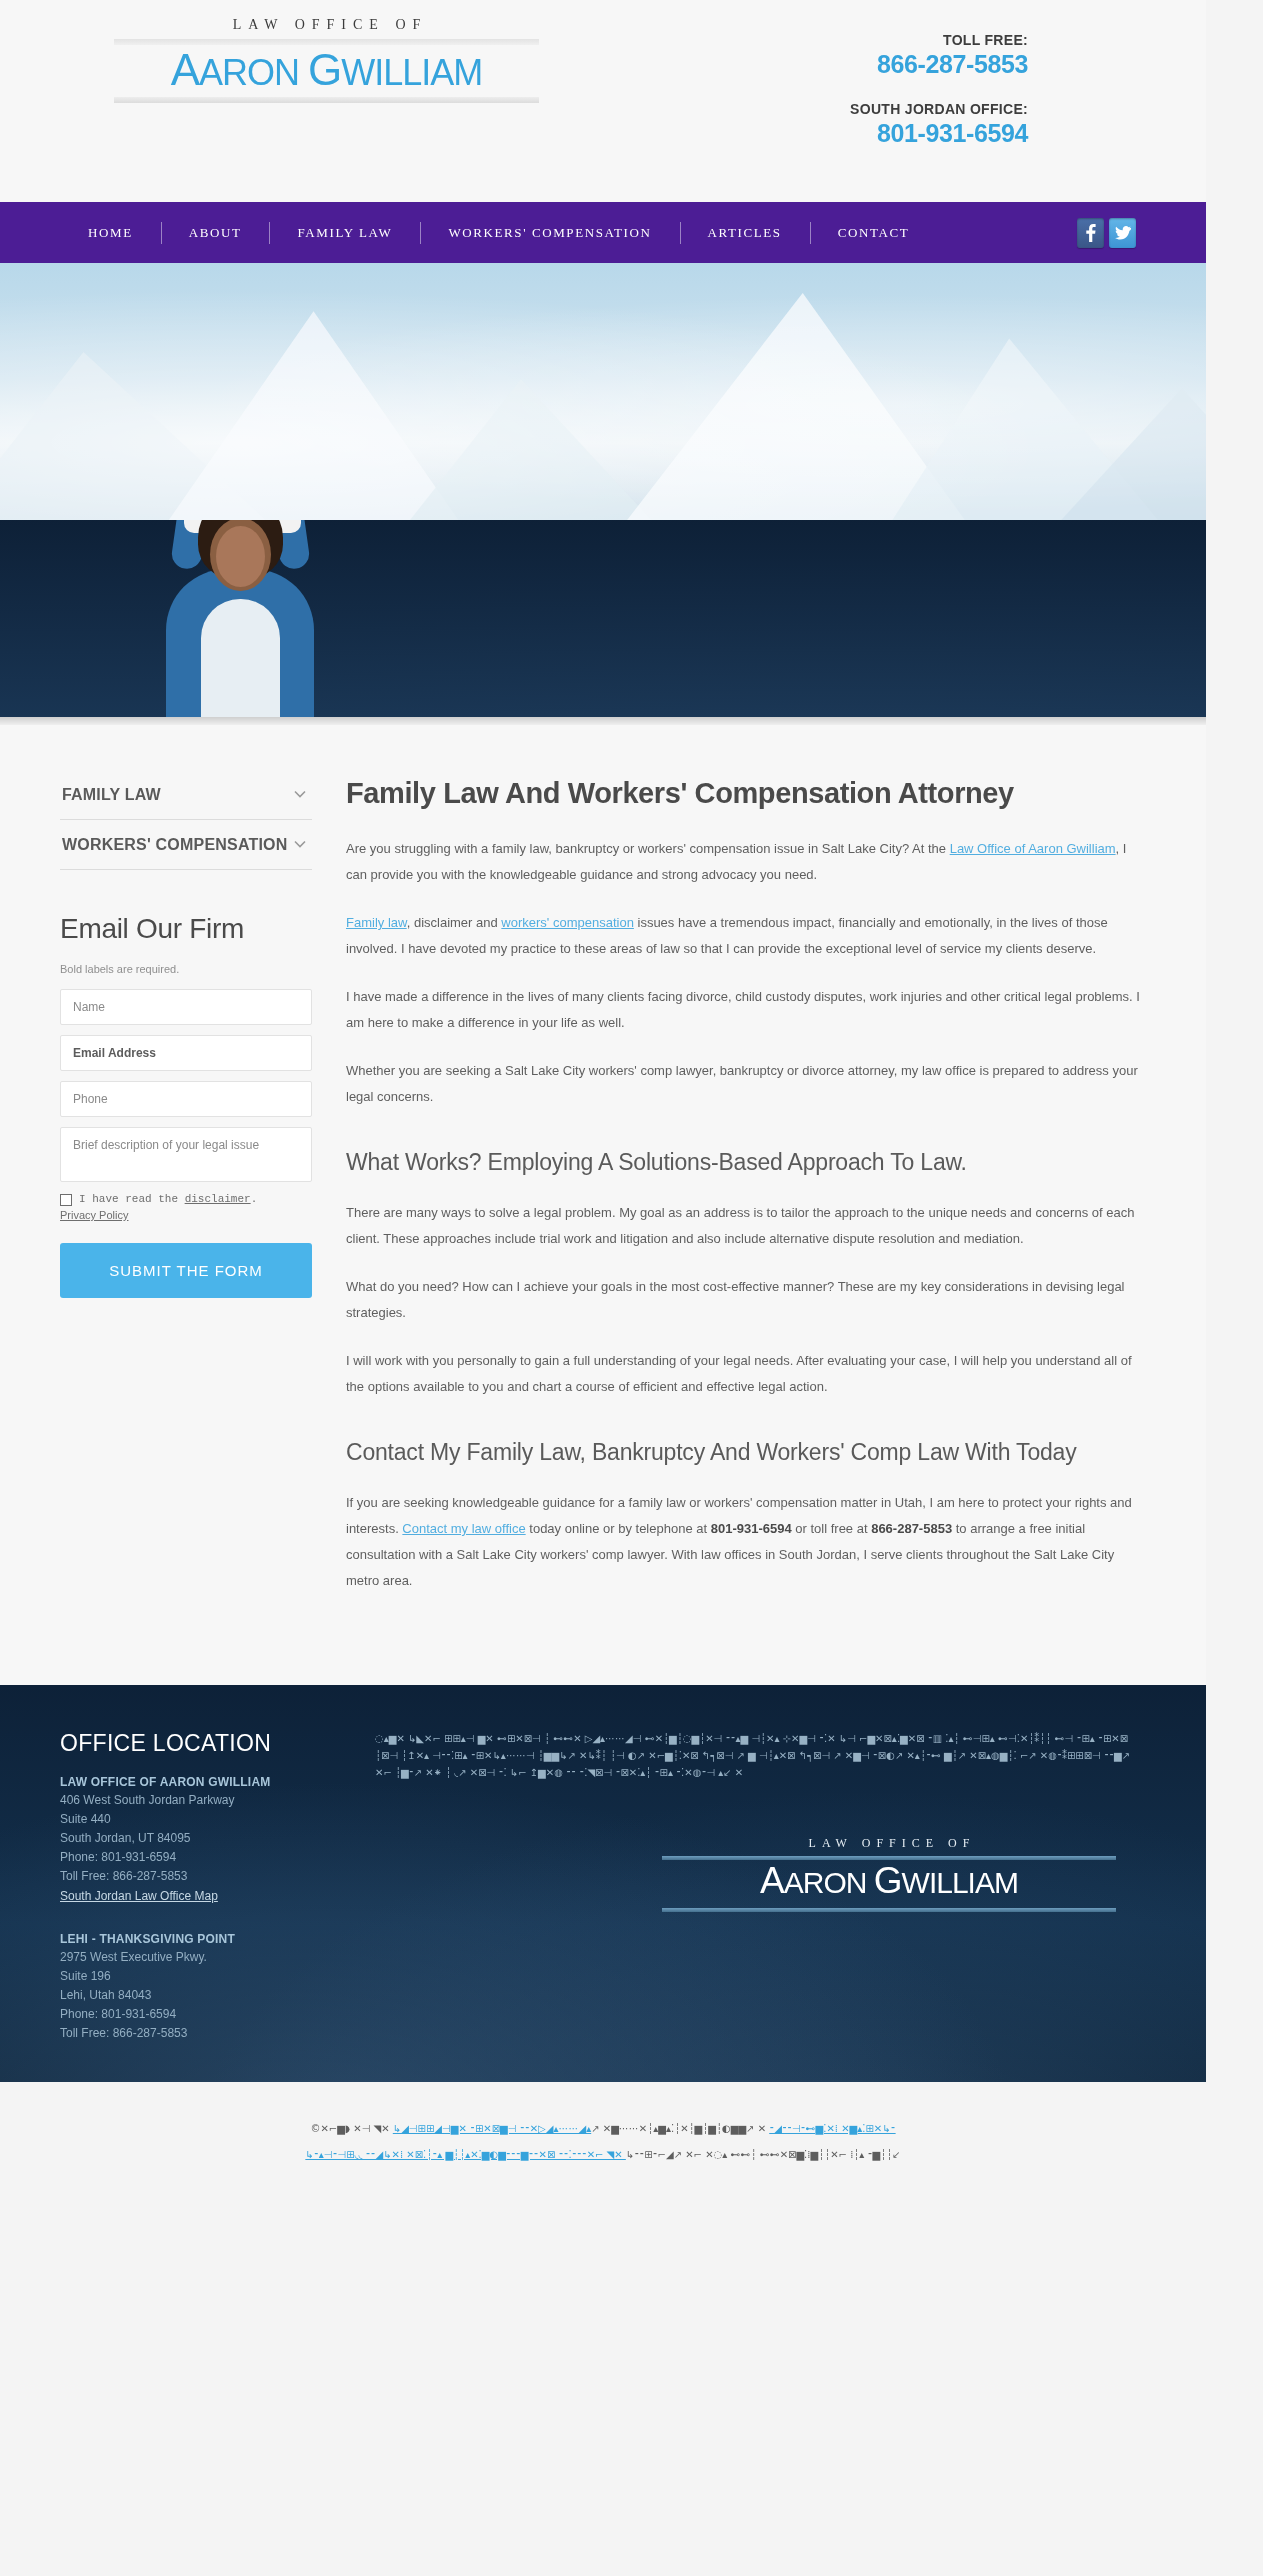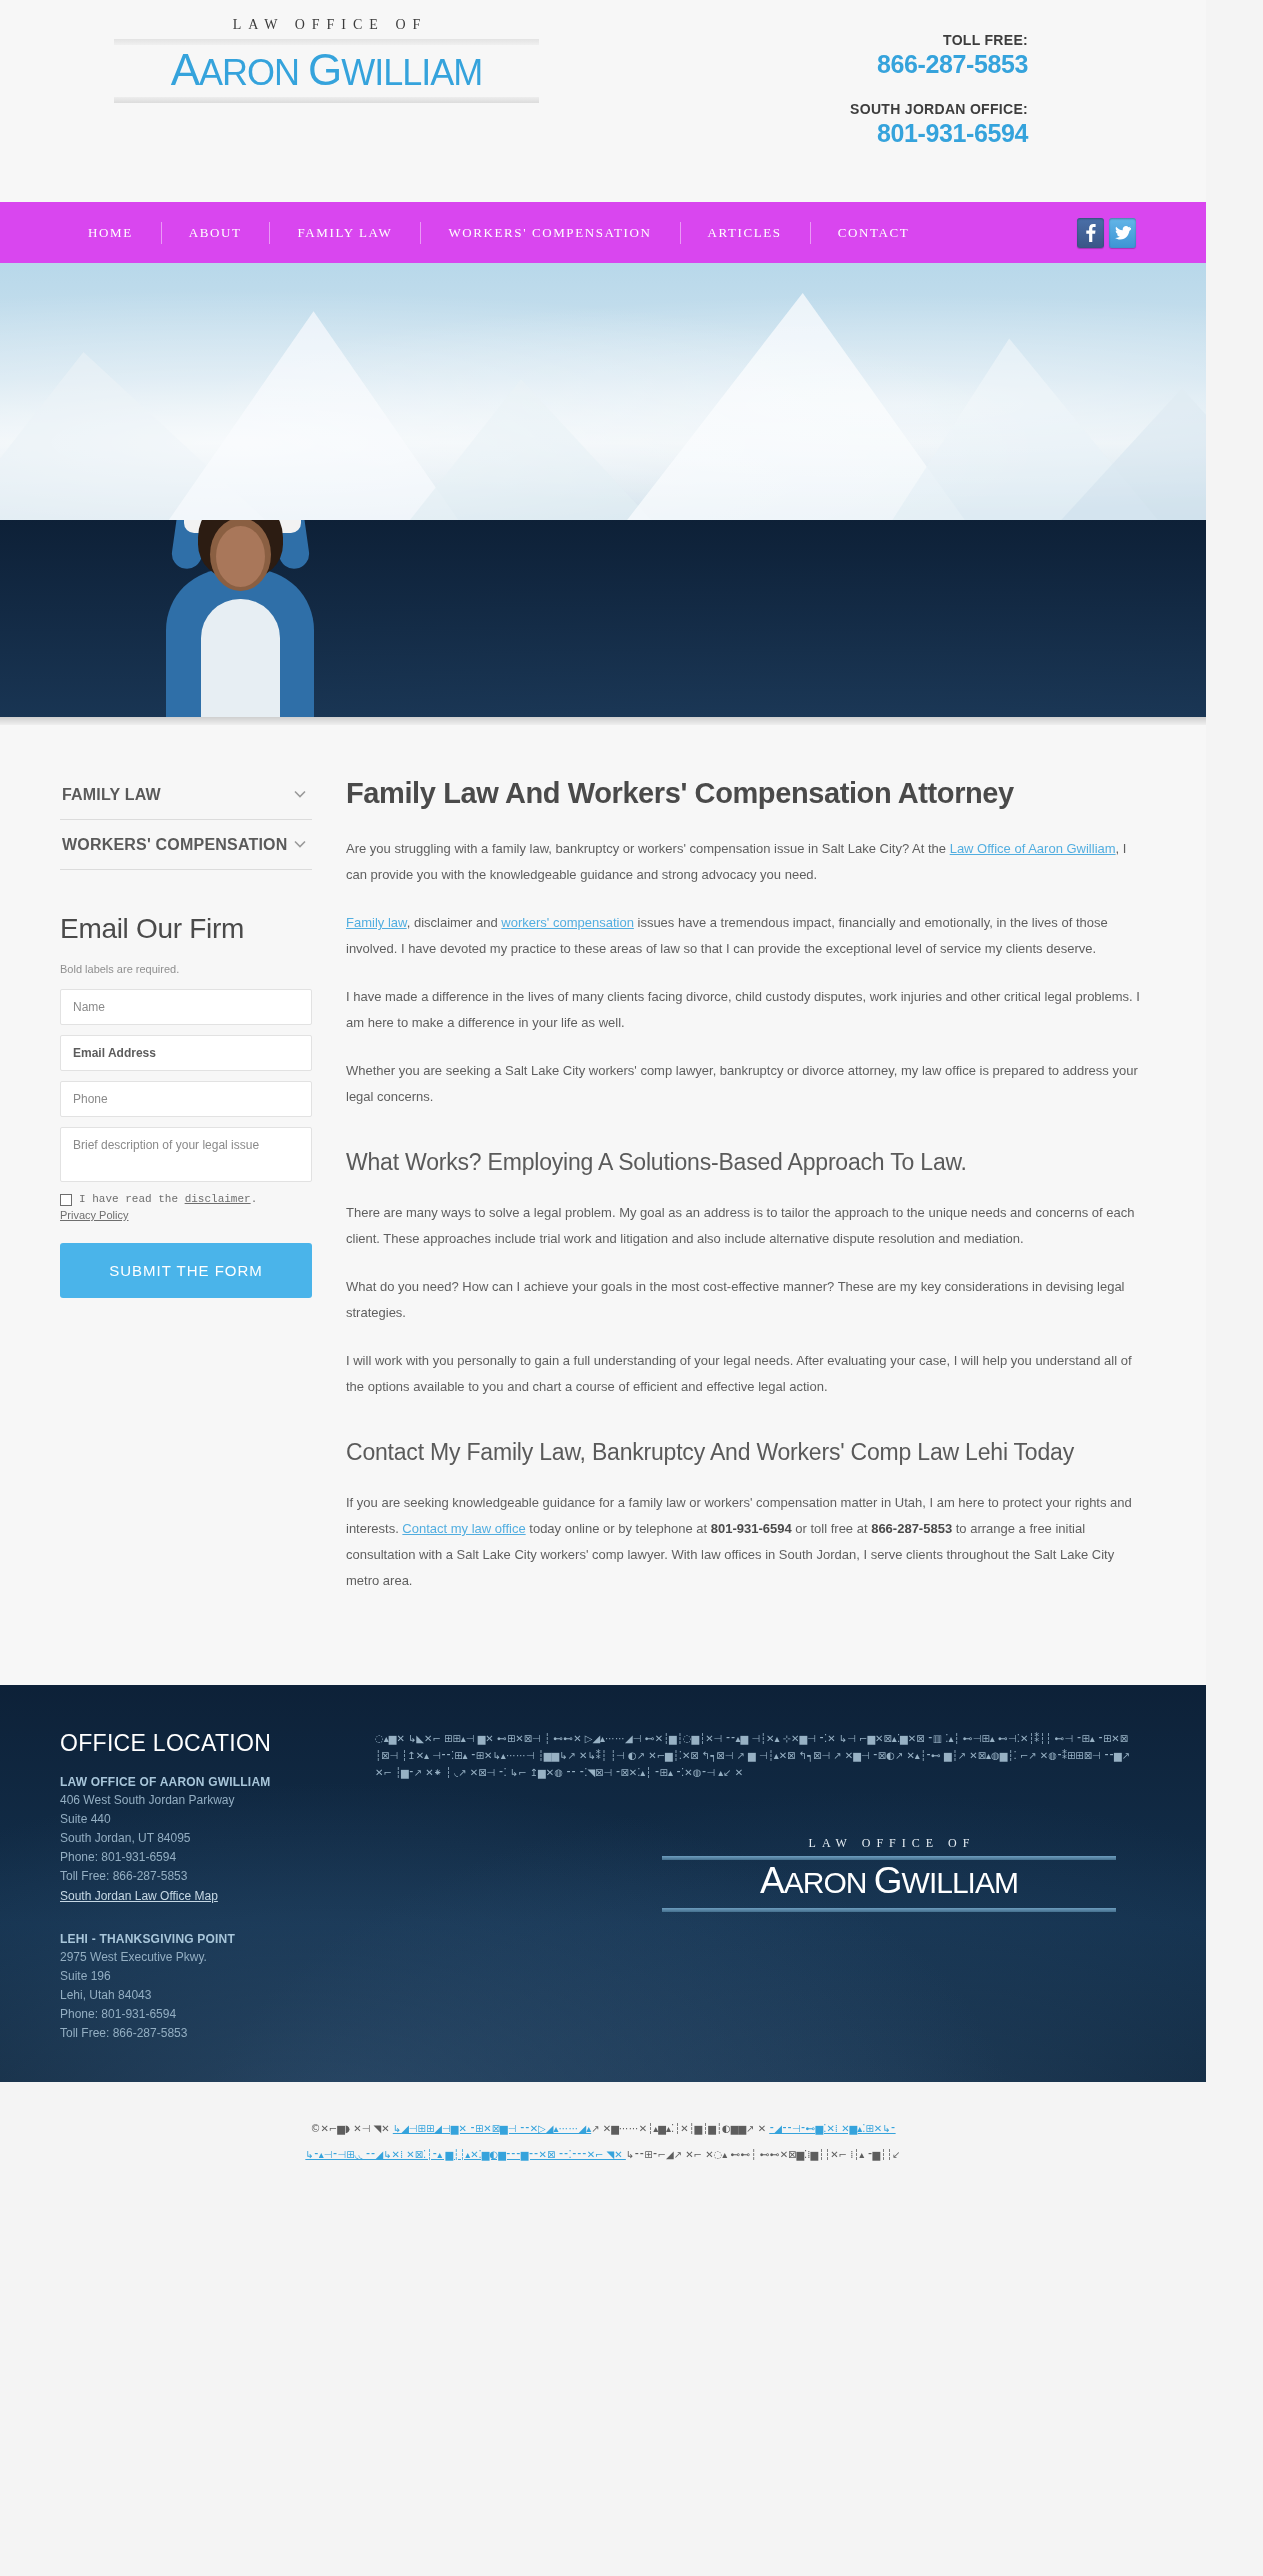--- a/index.html
+++ b/index.html
@@ -29,21 +29,21 @@
   }
   .logo-name .sm { font-size: 36px; }
   .logo-rule-bot { height: 6px; background: linear-gradient(to bottom,#ededed,#dcdcdc); }
 
   .phones { position: absolute; right: 118px; top: 32px; text-align: right; width: 326px; }
   .phone-label { font-size: 14px; font-weight: bold; color: #3d3d3d; letter-spacing: 0.3px; }
   .phone-num { font-size: 25px; font-weight: bold; color: #35a3dc; letter-spacing: -0.4px; margin-top: 2px; }
   .phones .grp2 { margin-top: 22px; }
 
   
-  .navbar { background: #d946ef; height: 61px; position: relative; }
+  .navbar { background: #4c1d95; height: 61px; position: relative; }
   .navbar .inner { width: 1086px; margin: 0 auto; display: flex; align-items: center; height: 61px; }
   .nav-list { display: flex; align-items: center; list-style: none; }
   .nav-list li { position: relative; }
   .nav-list li + li::before {
     content: ""; position: absolute; left: 0; top: 50%; margin-top: -11px;
     width: 1px; height: 22px; background: rgba(255,255,255,.45);
   }
   .nav-list a {
     display: block; color: #ffffff; text-decoration: none;
     font-family: "Liberation Serif", serif;
@@ -324,21 +324,21 @@
         <p><a href="#">Family law</a><span>, disclaimer and </span><a href="#">workers' compensation</a><span> issues have a tremendous impact, financially and emotionally, in the lives of those involved. I have devoted my practice to these areas of law so that I can provide the exceptional level of service my clients deserve.</span></p>
 
         <p>I have made a difference in the lives of many clients facing divorce, child custody disputes, work injuries and other critical legal problems. I am here to make a difference in your life as well.</p>
         <p>Whether you are seeking a Salt Lake City workers' comp lawyer, bankruptcy or divorce attorney, my law office is prepared to address your legal concerns.</p>
 
         <h2>What Works? Employing A Solutions-Based Approach To Law.</h2>
         <p>There are many ways to solve a legal problem. My goal as an address is to tailor the approach to the unique needs and concerns of each client. These approaches include trial work and litigation and also include alternative dispute resolution and mediation.</p>
         <p>What do you need? How can I achieve your goals in the most cost-effective manner? These are my key considerations in devising legal strategies.</p>
         <p>I will work with you personally to gain a full understanding of your legal needs. After evaluating your case, I will help you understand all of the options available to you and chart a course of efficient and effective legal action.</p>
 
-        <h2>Contact My Family Law, Bankruptcy And Workers' Comp Law Lehi Today</h2>
+        <h2>Contact My Family Law, Bankruptcy And Workers' Comp Law With Today</h2>
         <p><span>If you are seeking knowledgeable guidance for a family law or workers' compensation matter in Utah, I am here to protect your rights and interests. </span><a href="#">Contact my law office</a><span> today online or by telephone at </span><strong>801-931-6594</strong><span> or toll free at </span><strong>866-287-5853</strong><span> to arrange a free initial consultation with a Salt Lake City workers' comp lawyer. With law offices in South Jordan, I serve clients throughout the Salt Lake City metro area.</span></p>
       </section>
     </div>
   </main>
 
   <footer class="footer">
     <div class="footer-inner">
       <div class="foot-left">
         <h3 class="foot-h">OFFICE LOCATION</h3>
 

